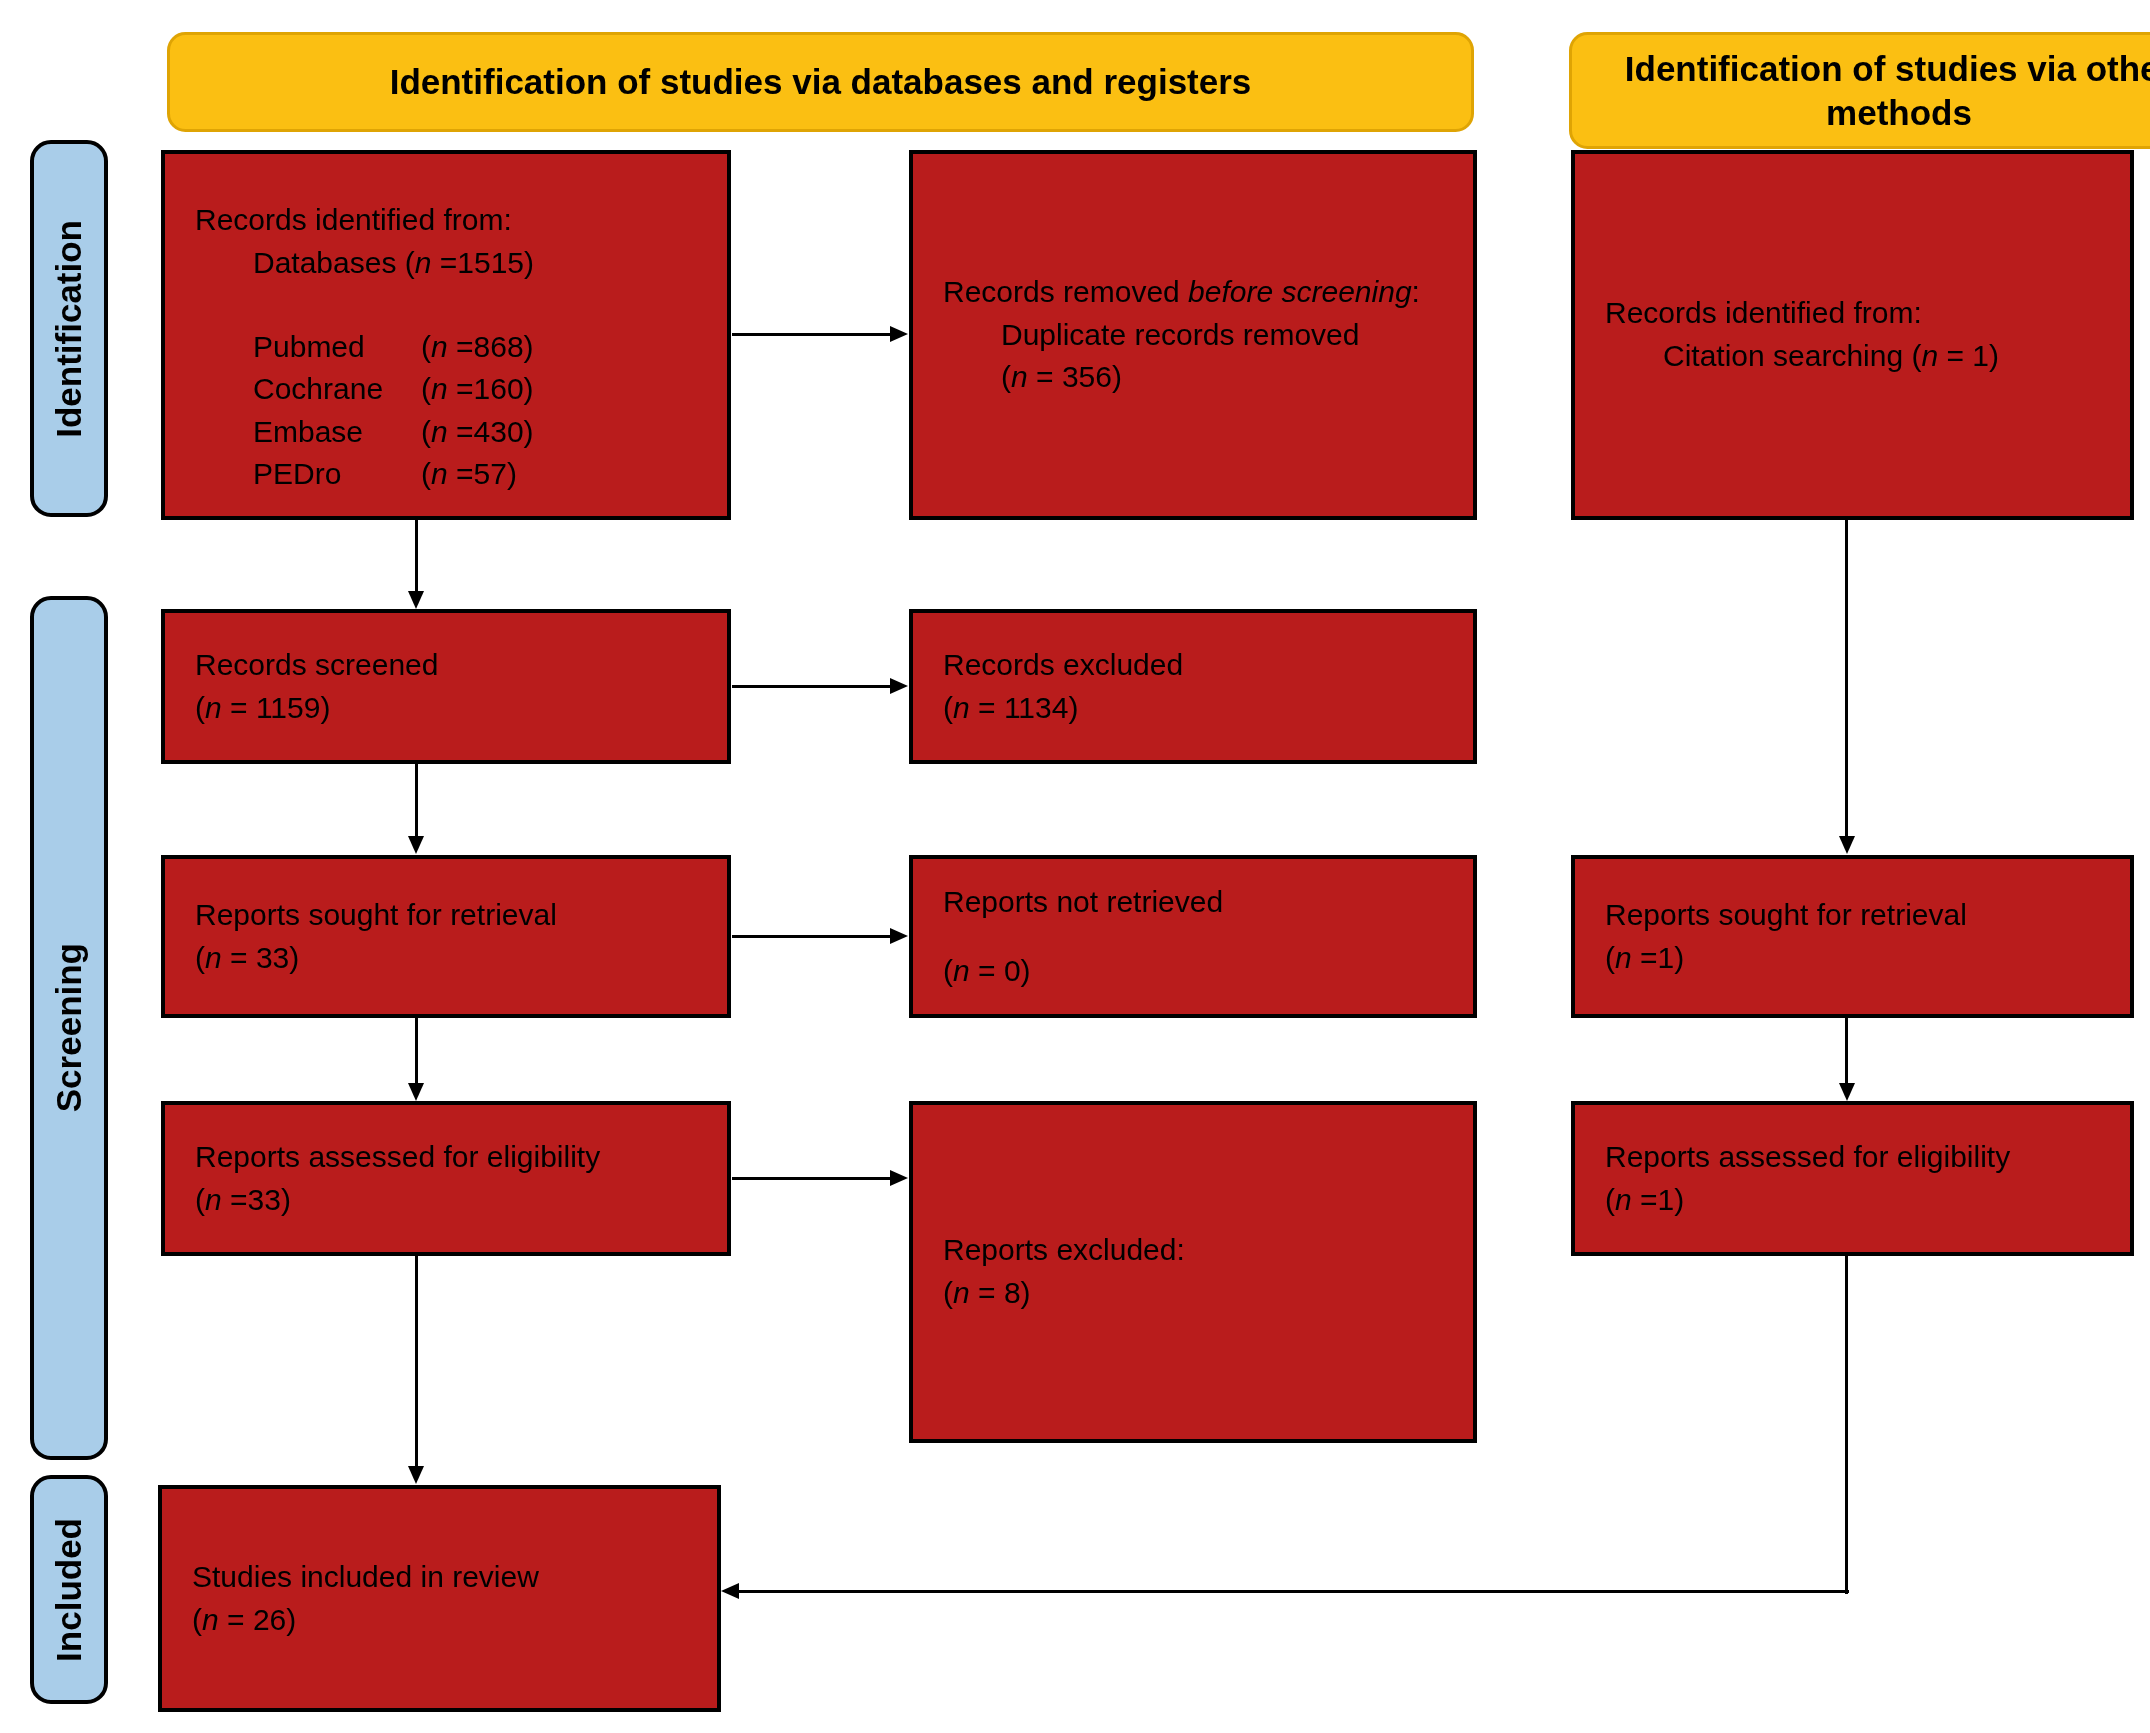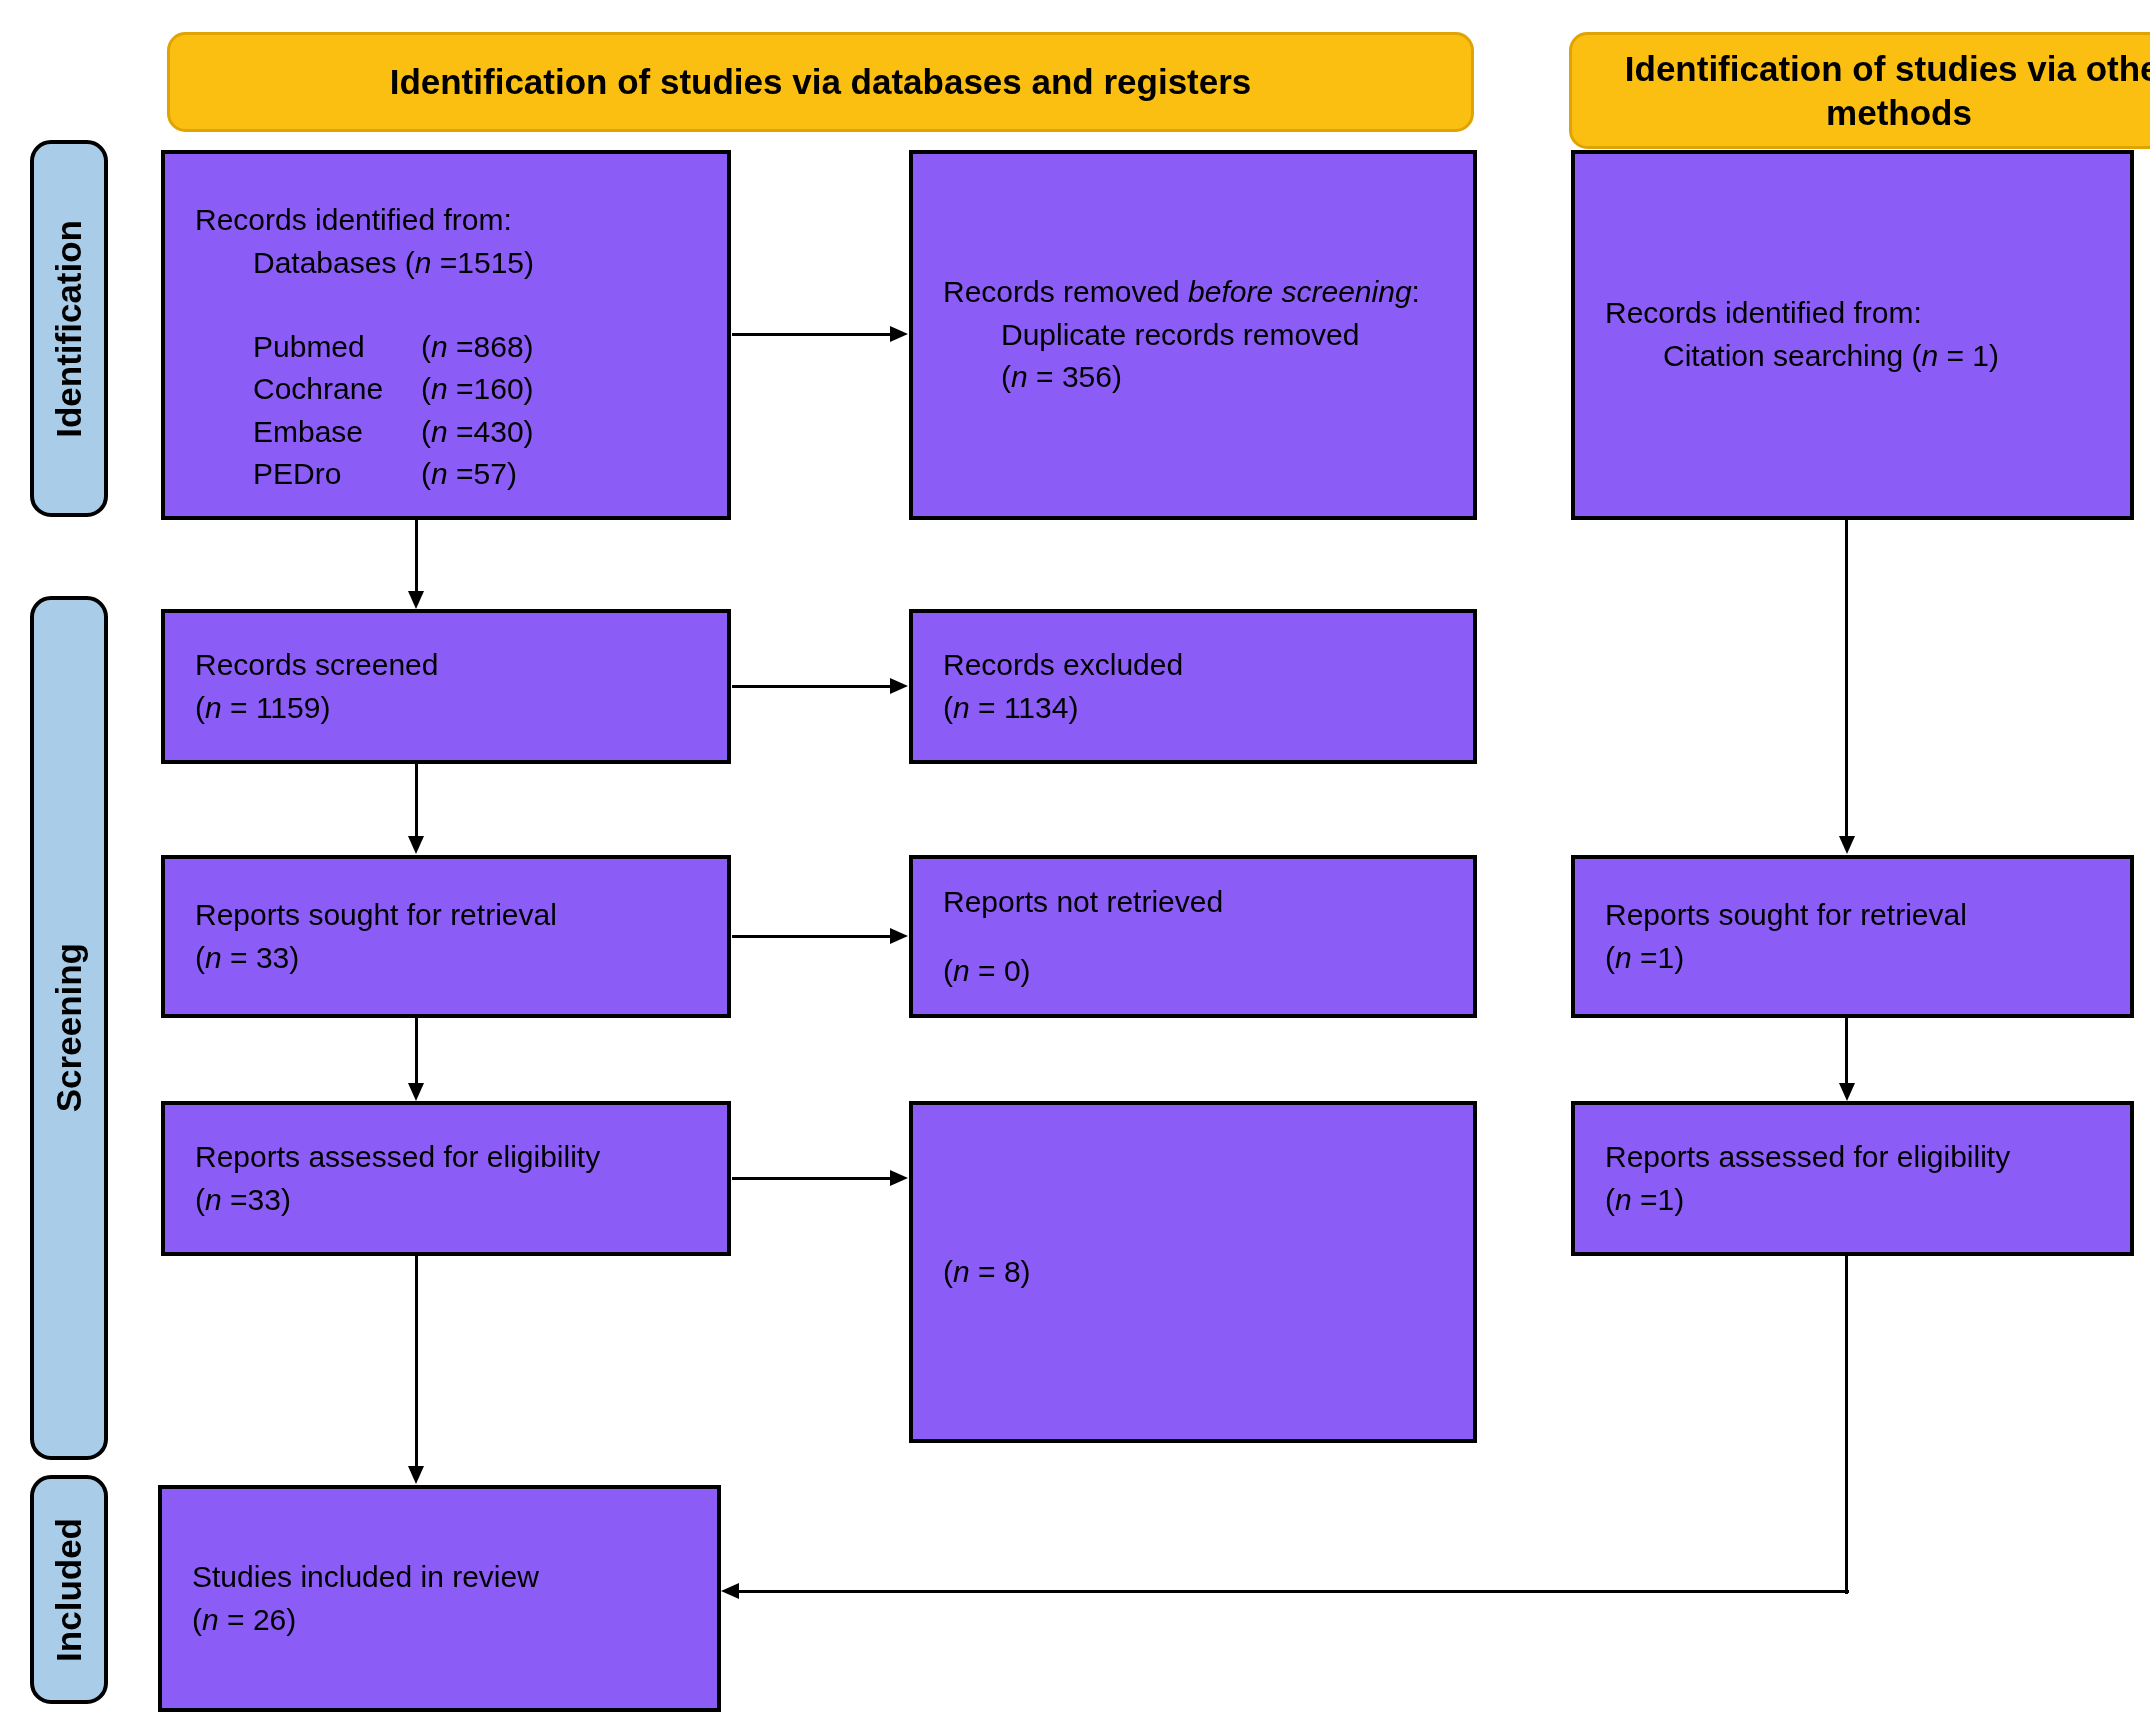--- a/index.html
+++ b/index.html
@@ -12,21 +12,21 @@
     display:flex;align-items:center;justify-content:center;text-align:center;
     font-weight:bold;font-size:35px;line-height:1.25;box-sizing:border-box;padding:0 34px;
   }
   .side{
     position:absolute;background:#A9CDE9;border:4px solid #000;border-radius:21px;
     display:flex;align-items:center;justify-content:center;box-sizing:border-box;
     font-weight:bold;font-size:35px;
   }
   .side span{writing-mode:vertical-rl;transform:rotate(180deg);white-space:nowrap;}
   .box{
-    position:absolute;background:#8b5cf6;border:4px solid #000;box-sizing:border-box;
+    position:absolute;background:#b91c1c;border:4px solid #000;box-sizing:border-box;
     display:flex;flex-direction:column;justify-content:center;
     padding:20px 30px;font-size:30px;line-height:1.42;
   }
   .box.top{justify-content:flex-start;padding-top:45px;}
   .ind{margin-left:58px;}
   .srcrow .nm{display:inline-block;width:168px;}
   .gap{height:42px;}
   .vl,.hl{position:absolute;background:#000;}
   .hd{position:absolute;width:0;height:0;}
   .hd.down{border-left:8.6px solid transparent;border-right:8.6px solid transparent;border-top:18.4px solid #000;}
@@ -101,20 +101,21 @@
   <div>Records excluded</div>
   <div>(<i>n</i> = 1134)</div>
 </div>
 
 <div class="box" style="left:909px;top:855px;width:568px;height:163px;gap:26px;">
   <div>Reports not retrieved</div>
   <div>(<i>n</i> = 0)</div>
 </div>
 
 <div class="box" style="left:909px;top:1101px;width:568px;height:342px;">
+  <div>Reports excluded:</div>
   <div>(<i>n</i> = 8)</div>
 </div>
 
 <div class="box" style="left:1571px;top:150px;width:563px;height:370px;">
   <div>Records identified from:</div>
   <div class="ind">Citation searching (<i>n</i> = 1)</div>
 </div>
 
 <div class="box" style="left:1571px;top:855px;width:563px;height:163px;">
   <div>Reports sought for retrieval</div>

